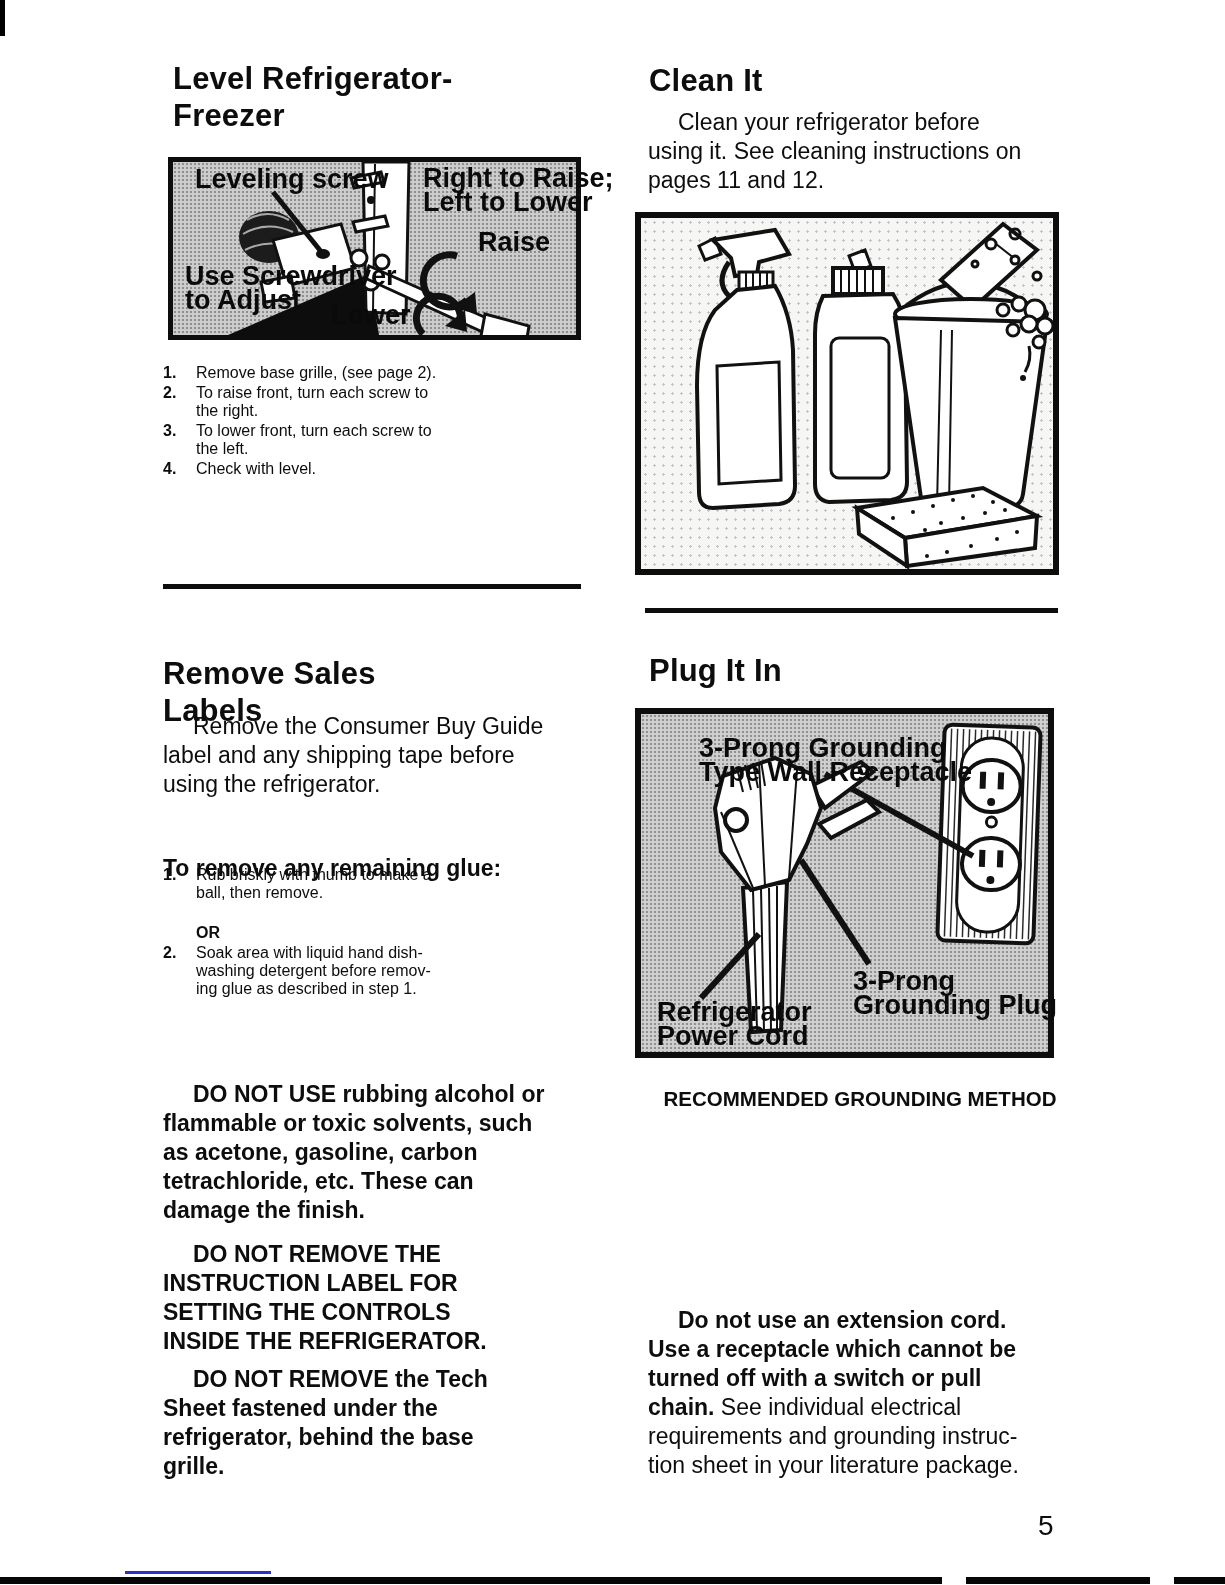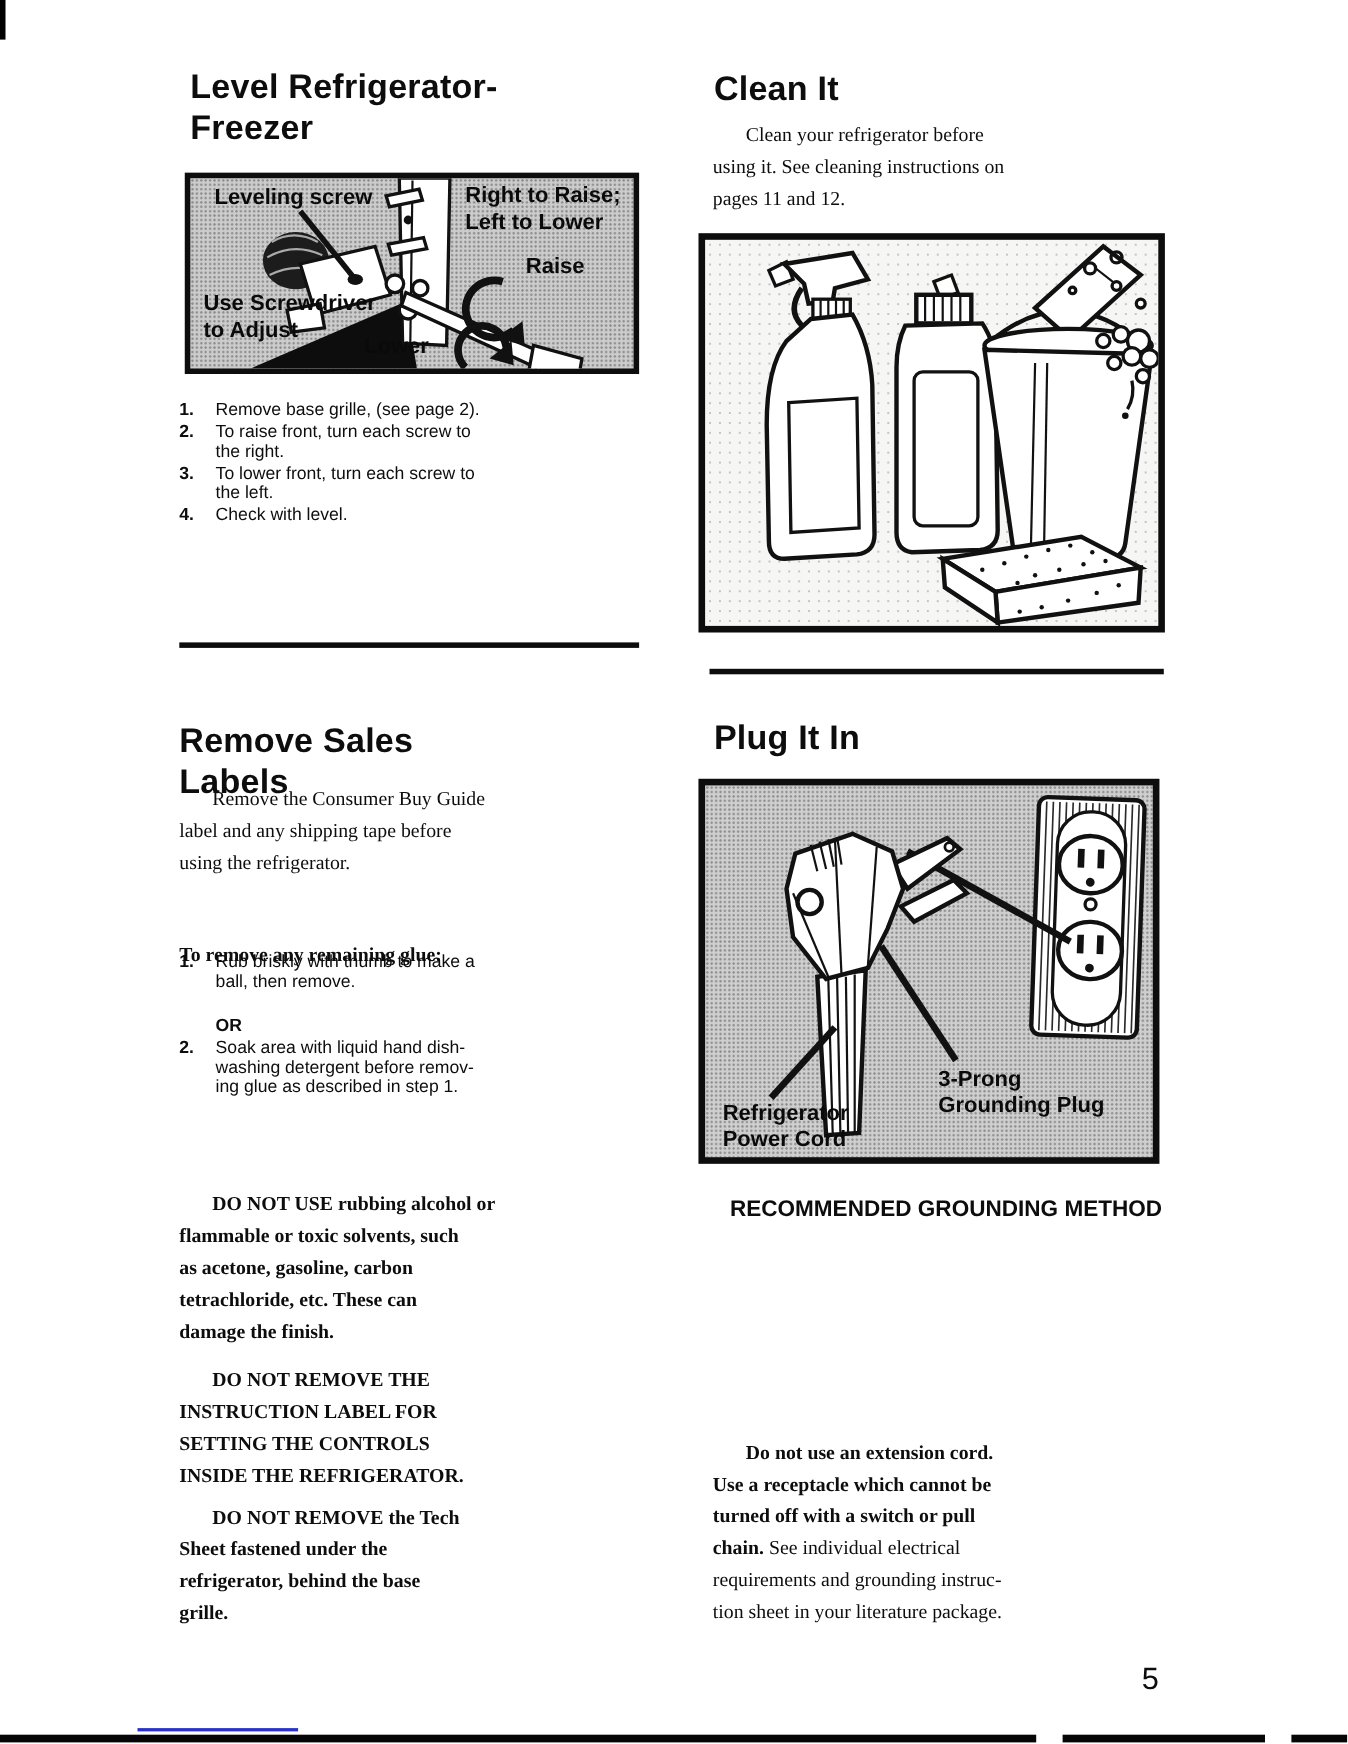--- a/index.html
+++ b/index.html
@@ -3,37 +3,37 @@
 <meta charset="utf-8">
 <style>
   html,body{margin:0;padding:0;background:#ffffff;}
   .page{position:relative;width:1225px;height:1585px;background:#fff;
         font-family:"Liberation Sans",sans-serif;color:#0d0d0d;overflow:hidden;}
   .col{position:absolute;top:0;height:1211px;}
   .col-left{left:163px;width:420px;}
   .col-right{left:635px;width:436px;}
   .blk{position:absolute;}
   .htitle{font-size:31px;line-height:37px;font-weight:700;margin:0;white-space:pre;letter-spacing:.2px;}
-  .body{font-size:18px;line-height:29px;margin:0;white-space:pre;font-family:Liberation Serif, serif;}
+  .body{font-size:23px;line-height:29px;margin:0;white-space:pre;}
   .indent{text-indent:30px;}
   .b{font-weight:700;margin-top:20px;}
   .steps{list-style:none;margin:0;padding:0;}
   .step{display:flex;margin-bottom:2px;}
   .step .num{font-weight:700;flex:0 0 33px;width:33px;}
   .step .txt{white-space:pre;}
   .divider{position:absolute;height:5px;background:#0d0d0d;}
   .fig{position:absolute;box-sizing:border-box;margin:0;}
   .fig svg{position:absolute;left:0;top:0;width:100%;height:100%;}
   .fig-halftone{border:5px solid #0d0d0d;background-color:#cccccc;
      background-image:radial-gradient(#8e8e8e 1px,rgba(0,0,0,0) 1.2px);background-size:4px 4px;}
   .fig-clean{border:6px solid #0d0d0d;background-color:#f6f6f4;
      background-image:radial-gradient(#c4c4c4 1px,rgba(0,0,0,0) 1.2px);background-size:9px 9px;}
   .fig-plug{border:6px solid #0d0d0d;background-color:#cfcfcf;
      background-image:radial-gradient(#909090 1px,rgba(0,0,0,0) 1.2px);background-size:4px 4px;}
-  .figlab{position:absolute;font-weight:700;font-size:20px;line-height:24px;white-space:pre;color:#0a0a0a;}
+  .figlab{position:absolute;font-weight:700;font-size:27px;line-height:24px;white-space:pre;color:#0a0a0a;}
   .caption{font-weight:700;font-size:20.5px;line-height:24px;text-align:center;margin:13px;}
   .pagenum{position:absolute;left:1038px;top:1510px;font-size:28px;}
   .artifact{position:absolute;}
   .corner-mark{left:0;top:0;width:5px;height:36px;background:#000;}
   .blue-line{left:125px;top:1571px;width:146px;height:3px;background:#2a32c8;}
   .bbar{top:1577px;height:7px;background:#060606;}
   .bbar.s1{left:0;width:942px;}
   .bbar.s2{left:966px;width:184px;}
   .bbar.s3{left:1174px;width:51px;}
 </style>
@@ -279,20 +279,22 @@
         <g stroke="#111" stroke-width="2">
           <line x1="96" y1="54" x2="102" y2="78"></line>
             <line x1="104" y1="51" x2="110" y2="76"></line>
           <line x1="112" y1="49" x2="117" y2="74"></line>
             <line x1="120" y1="47" x2="124" y2="72"></line>
         </g>
         <circle cx="95" cy="106" r="11" fill="#fff" stroke="#111" stroke-width="4"></circle>
         <line x1="160" y1="146" x2="228" y2="250" stroke="#111" stroke-width="6"></line>
         <line x1="118" y1="220" x2="60" y2="284" stroke="#111" stroke-width="6"></line>
       </svg>
+      <span class="figlab" style="left:58px;top:22px;">3-Prong Grounding
+Type Wall Receptacle</span>
       <span class="figlab" style="left:212px;top:255px;">3-Prong
 Grounding Plug</span>
       <span class="figlab" style="left:16px;top:286px;">Refrigerator
 Power Cord</span>
     </figure>
 
     <p class="blk caption" style="top:1074px;left:0;width:424px;">RECOMMENDED GROUNDING METHOD</p>
 
 
     <p class="blk body indent" style="top:1306px;left:13px;width:423px;"><span class="b">Do not use an extension cord.

